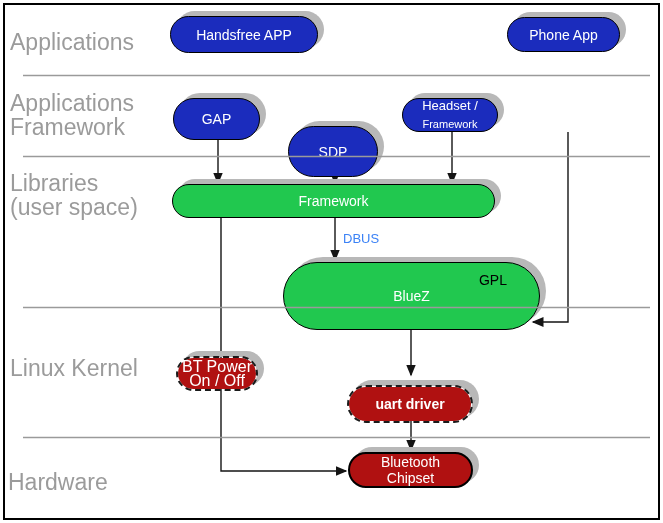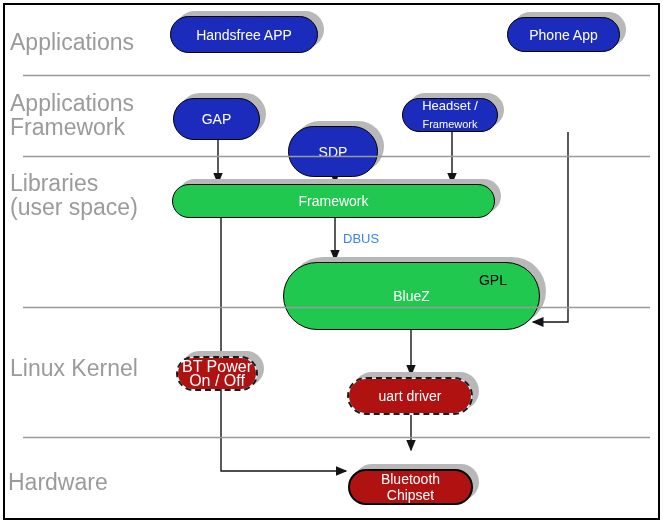--- a/index.html
+++ b/index.html
@@ -19,34 +19,34 @@
     position:absolute;display:flex;flex-direction:column;align-items:center;justify-content:center;
     border:1.6px solid #000;border-radius:999px;color:#fff;text-align:center;
     box-sizing:border-box;box-shadow:6px -5px 0 var(--shadow,#b8b8b8);
     font-size:14px;line-height:16px;z-index:2;
   }
   .blue{background:var(--blue,#1b2cbd);}
   .green{background:var(--green,#21c84f);}
   .red{
     background:var(--red,#b01111);border:2px dashed #1a1a1a;background-clip:padding-box;
   }
-  .red.solid{border:2px solid #000;background-clip:border-box;margin-top:17px;}
+  .red.solid{border:2px solid #000;background-clip:border-box;}
   .sub{font-size:11px;line-height:13px;}
   .sub2{font-size:16px;line-height:14px;}
   
   #n-settings{left:170px;top:16px;width:148px;height:37px;}
   #n-phone{left:507px;top:17px;width:113px;height:35px;}
   #n-gap{left:173px;top:98px;width:87px;height:42px;}
   #n-sdp{left:288px;top:98px;width:90px;height:51px;margin-top:28px;}
   #n-headset{left:402px;top:98px;width:96px;height:34px;font-size:13px;line-height:14px;justify-content:space-between;}
   #n-rfcomm{left:517px;top:99px;width:97px;height:33px;}
   #n-framework{left:172px;top:184px;width:323px;height:34px;}
   #n-bluez{left:283px;top:262px;width:257px;height:68px;}
   #n-btpower{left:176px;top:356px;width:82px;height:35px;font-size:12px;line-height:14px;}
-  #n-uart{left:347px;top:377px;width:126px;height:38px;}
+  #n-uart{left:347px;top:385px;width:126px;height:38px;font-weight:bold;}
   #n-chipset{left:348px;top:452px;width:125px;height:36px;}
   #gpl-badge{position:absolute;right:32px;top:9px;color:#000;font-size:14px;text-align:center;}
   #dbus-label{position:absolute;left:343px;top:231px;color:#3b82f6;font-size:13px;z-index:2;}
   svg.layer{position:absolute;left:0;top:0;pointer-events:none;}
   #edges{z-index:1;}
   #dividers{z-index:3;}
 </style>
 </head>
 <body>
 

